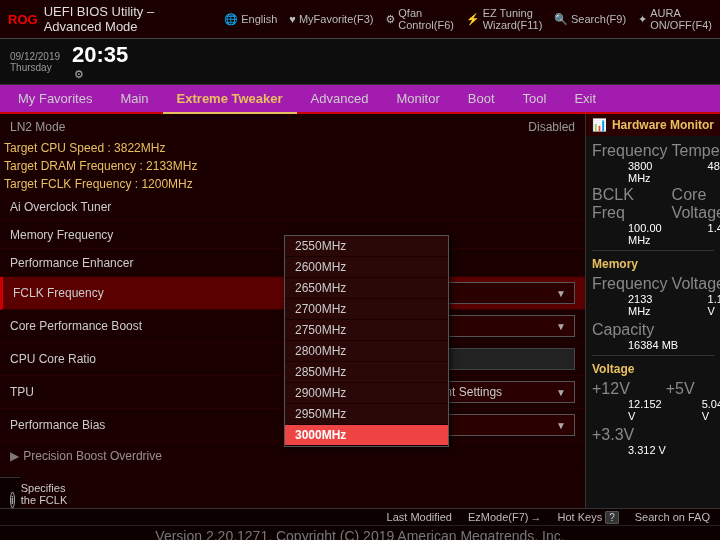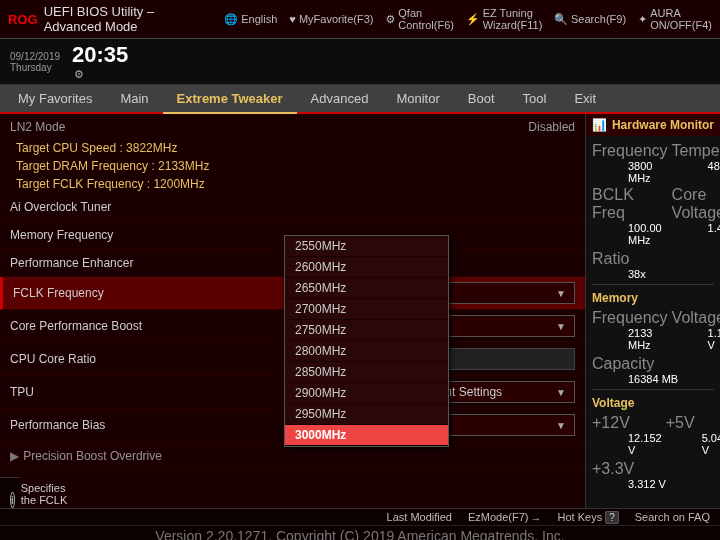--- a/index.html
+++ b/index.html
@@ -64,21 +64,21 @@
       display: flex;
       flex-direction: column;
       line-height: 1.1;
     }
     .date-text { font-size: 10px; color: #999; }
     .time-text { font-size: 22px; color: #fff; font-weight: bold; }
     .time-gear { font-size: 11px; color: #aaa; margin-left: 2px; }
 
     
     .nav-bar {
-      background: #404040;
+      background: #a21caf;
       display: flex;
       align-items: stretch;
       border-bottom: 2px solid #c00;
       padding: 0 4px;
     }
     .nav-tab {
       padding: 6px 14px;
       color: #ccc;
       cursor: pointer;
       font-size: 13px;
@@ -283,21 +283,21 @@
       background: #ef4444;
       color: #fff;
       font-weight: bold;
     }
 
     .lnmode-row { display: flex; align-items: center; padding: 4px 10px; min-height: 25px; }
     .lnmode-label { flex: 1; color: #999; font-size: 12px; }
     .lnmode-value { color: #999; font-size: 12px; }
 
     .target-row {
-      padding: 2px 16px;
+      padding: 2px 4px;
       font-size: 12px;
     }
   </style>
 </head>
 <body>
 
 <div class="title-bar">
   <div class="title-bar-left">
     <span class="rog-logo">ROG</span>
     <span class="title-text">UEFI BIOS Utility – Advanced Mode</span>
@@ -462,24 +462,20 @@
       </div>
       <div>
         <div class="hw-label">BCLK Freq</div>
         <div class="hw-value">100.00 MHz</div>
       </div>
       <div>
         <div class="hw-label">Core Voltage</div>
         <div class="hw-value">1.465 V</div>
       </div>
     </div>
-    <div class="hw-single">
-      <div class="hw-label">Ratio</div>
-      <div class="hw-value">38x</div>
-    </div>
 
     <div class="hw-divider"></div>
     <div class="hw-section-title">Memory</div>
     <div class="hw-grid">
       <div>
         <div class="hw-label">Frequency</div>
         <div class="hw-value">2133 MHz</div>
       </div>
       <div>
         <div class="hw-label">Voltage</div>

